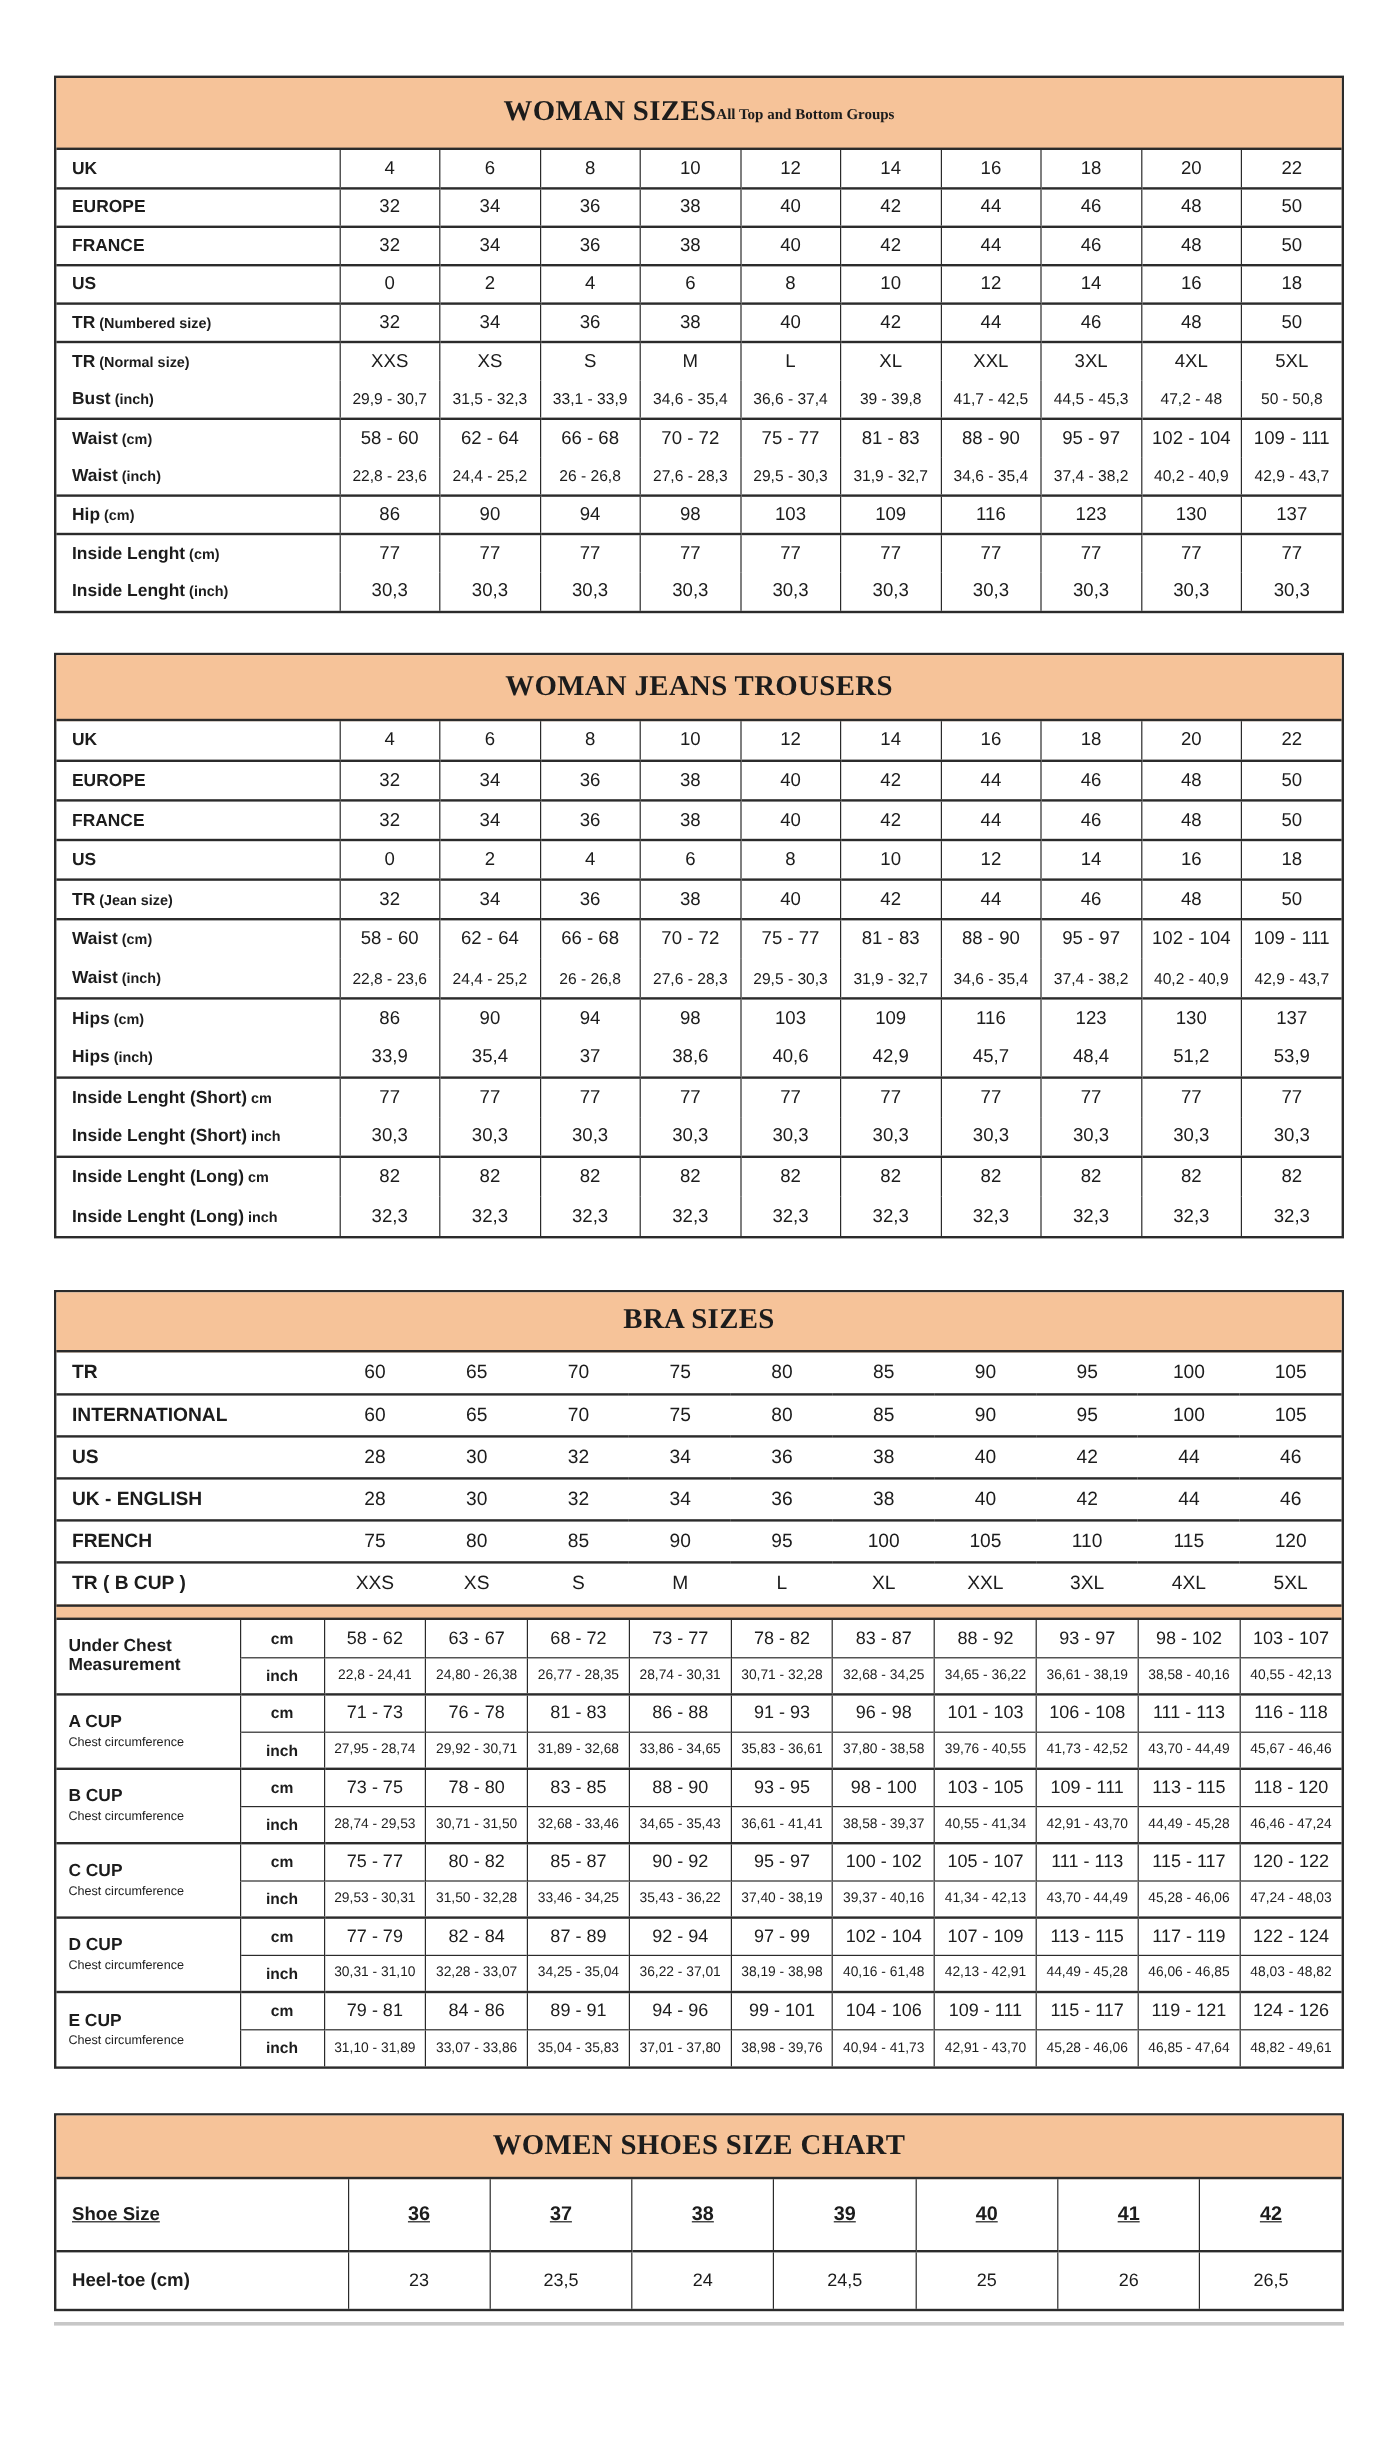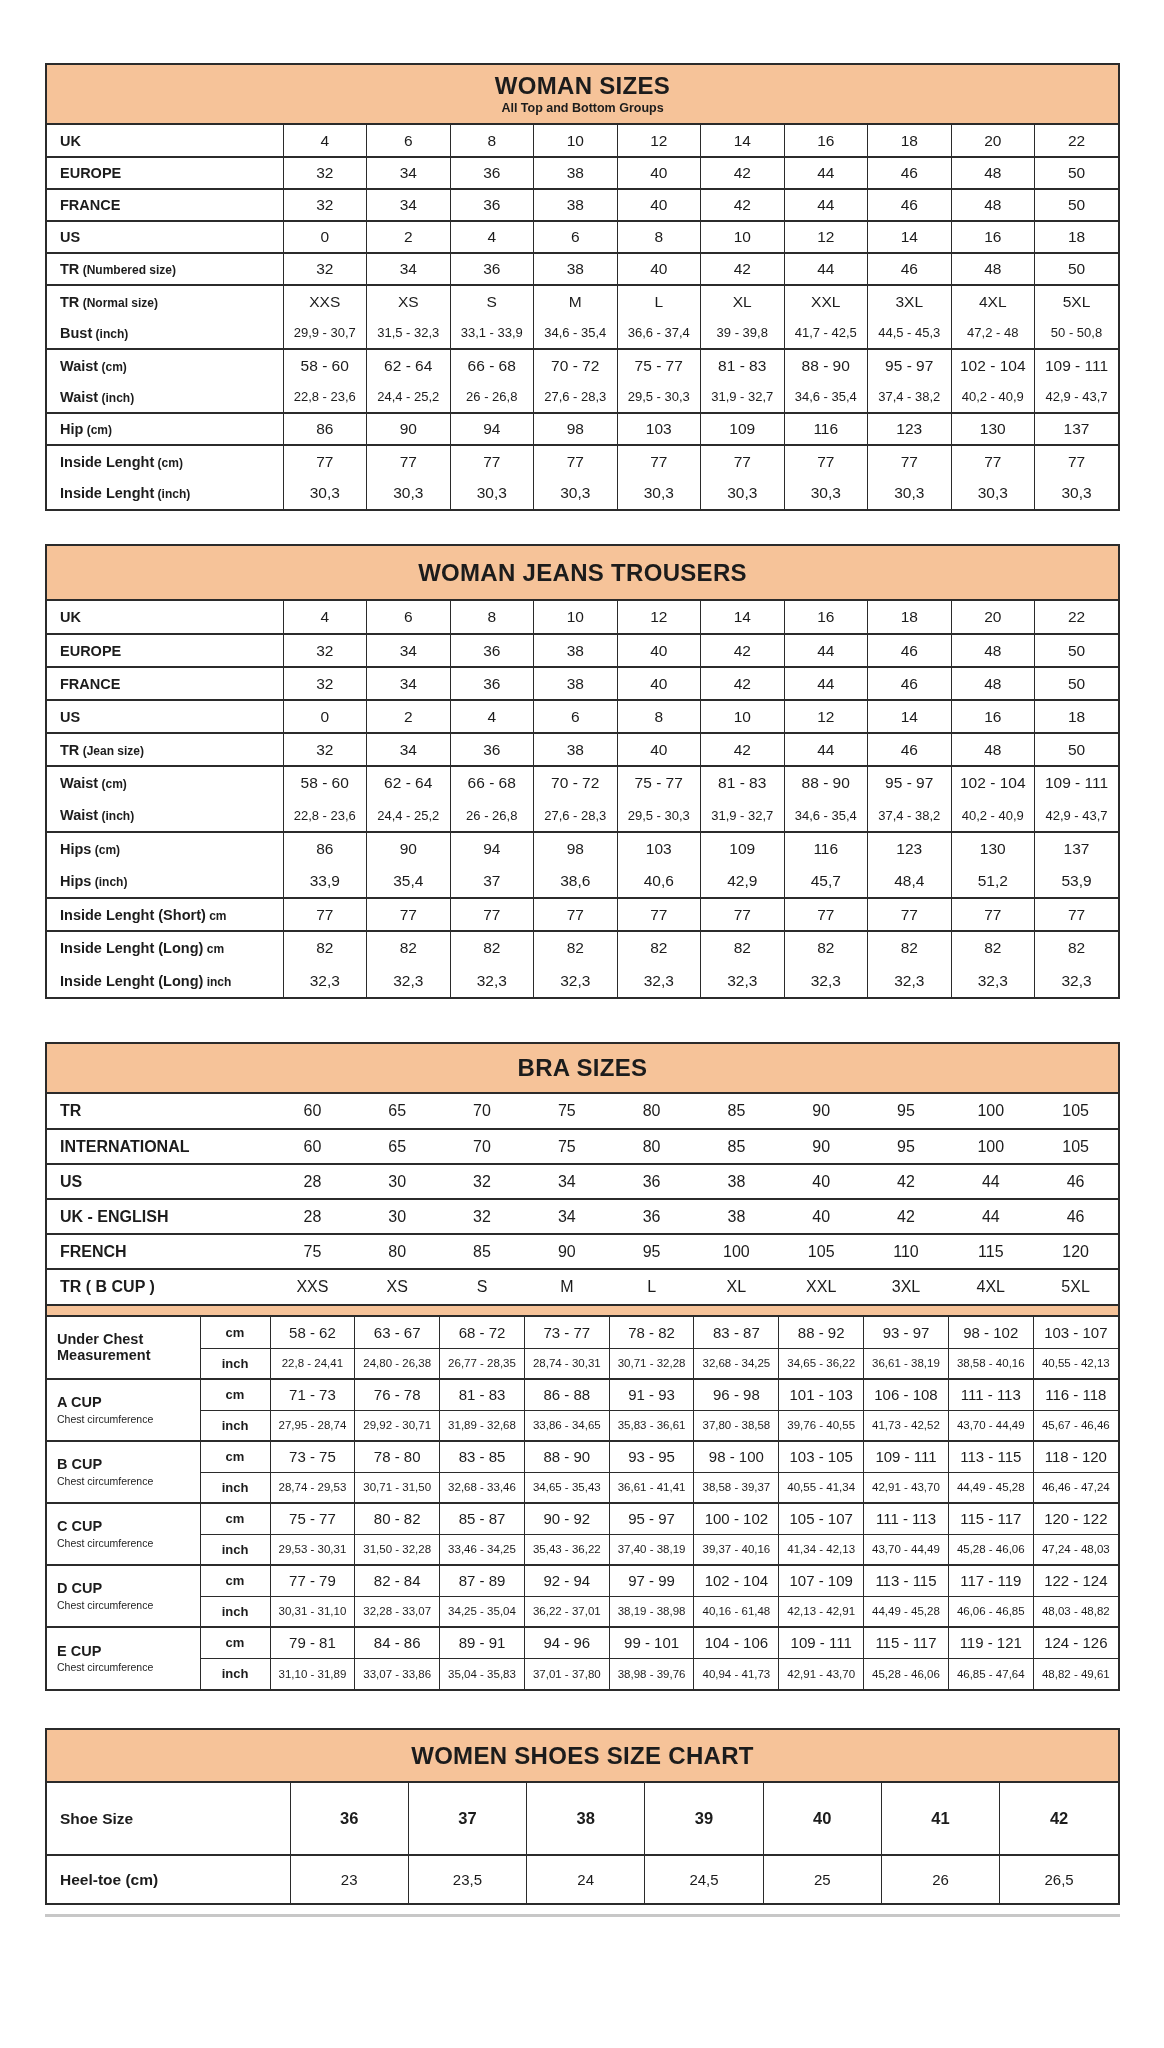--- a/index.html
+++ b/index.html
@@ -16,22 +16,23 @@
     padding:63px 44px 0 45px;
   }
   .table-box{border:2.5px solid var(--bd);background:#fff;}
   .mb1{margin-bottom:33px;}
   .mb2{margin-bottom:43px;}
   .mb3{margin-bottom:37px;}
 
   .band{
     background:var(--peach);
     border-bottom:2.5px solid var(--bd);
-    display:flex;flex-direction:column;align-items:center;justify-content:center;
+    display:flex;align-items:center;justify-content:center;
     text-align:center;
+    font-family:Liberation Serif, serif;
   }
   .band h1{margin:0;font-size:24px;font-weight:bold;letter-spacing:.3px;line-height:1.05;}
   .band .sub{font-size:12.5px;font-weight:bold;margin-top:3px;}
   .b-woman{height:60px;}
   .b-jeans{height:55px;}
   .b-bra{height:50px;}
   .b-shoes{height:53px;}
 
   table{width:100%;border-collapse:collapse;table-layout:fixed;}
   th,td{padding:0;vertical-align:middle;}
@@ -64,21 +65,21 @@
   .bra-measure tr.first th,.bra-measure tr.first td{border-top:none;}
   .bra-measure th.m-label{text-align:left;padding-left:10px;}
   .m-title{font-size:14.5px;font-weight:bold;line-height:1.1;}
   .m-sub{font-size:10.5px;font-weight:normal;margin-top:2px;}
   .bra-measure td.unit{border-left:1.5px solid var(--bd);text-align:center;font-weight:bold;font-size:13px;}
   .bra-measure td.bm{border-left:1.5px solid var(--bd);text-align:center;}
   .bra-measure td.bm.cm{font-size:15px;}
   .bra-measure td.bm.inch{font-size:11.5px;}
 
   
-  .shoes tr.first{height:72px;}
+  .shoes tr.first{height:60px;text-decoration:underline;}
   .shoes tr:not(.first){height:48px;}
   .shoes tr:not(.first) th,.shoes tr:not(.first) td{border-top:2px solid var(--bd);}
   .shoes th.row-label{text-align:left;padding-left:13px;font-weight:bold;font-size:15.5px;}
   .shoes td.val{border-left:1.5px solid var(--bd);text-align:center;font-size:15px;}
   .shoes td.val.b{font-weight:bold;font-size:16.5px;}
 
   .bottom-rule{height:3px;background:#c7c7c7;margin-top:9px;}
 </style>
 </head>
 <body>
@@ -386,20 +387,33 @@
           <td class="val md">77</td>
           <td class="val md">77</td>
           <td class="val md">77</td>
           <td class="val md">77</td>
           <td class="val md">77</td>
           <td class="val md">77</td>
           <td class="val md">77</td>
           <td class="val md">77</td>
           <td class="val md">77</td>
           <td class="val md">77</td>
+        </tr>
+        <tr>
+          <th class="row-label"><span class="lbl">Inside Lenght (Short)</span><span class="note">&nbsp;inch</span></th>
+          <td class="val md">30,3</td>
+          <td class="val md">30,3</td>
+          <td class="val md">30,3</td>
+          <td class="val md">30,3</td>
+          <td class="val md">30,3</td>
+          <td class="val md">30,3</td>
+          <td class="val md">30,3</td>
+          <td class="val md">30,3</td>
+          <td class="val md">30,3</td>
+          <td class="val md">30,3</td>
         </tr>
         <tr class="g-start">
           <th class="row-label"><span class="lbl">Inside Lenght (Long)</span><span class="note">&nbsp;cm</span></th>
           <td class="val md">82</td>
           <td class="val md">82</td>
           <td class="val md">82</td>
           <td class="val md">82</td>
           <td class="val md">82</td>
           <td class="val md">82</td>
           <td class="val md">82</td>

